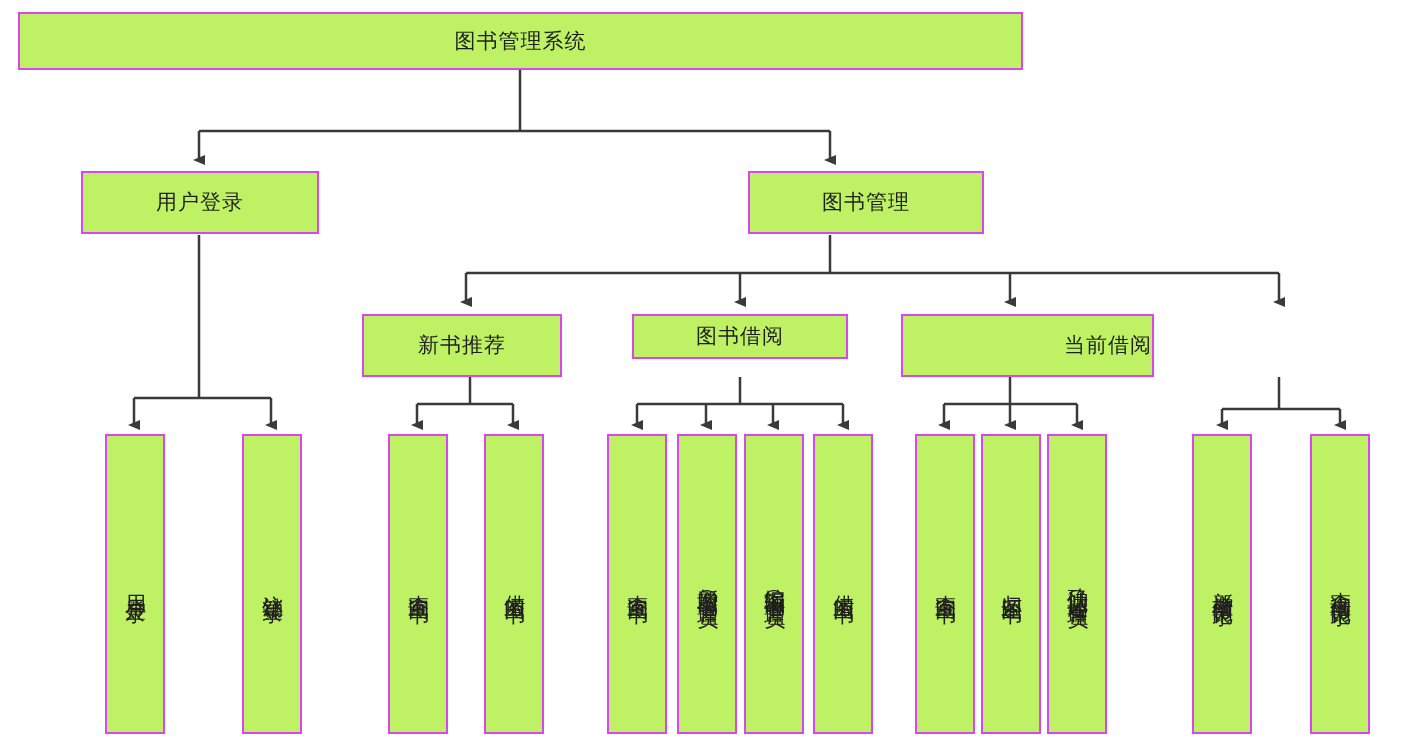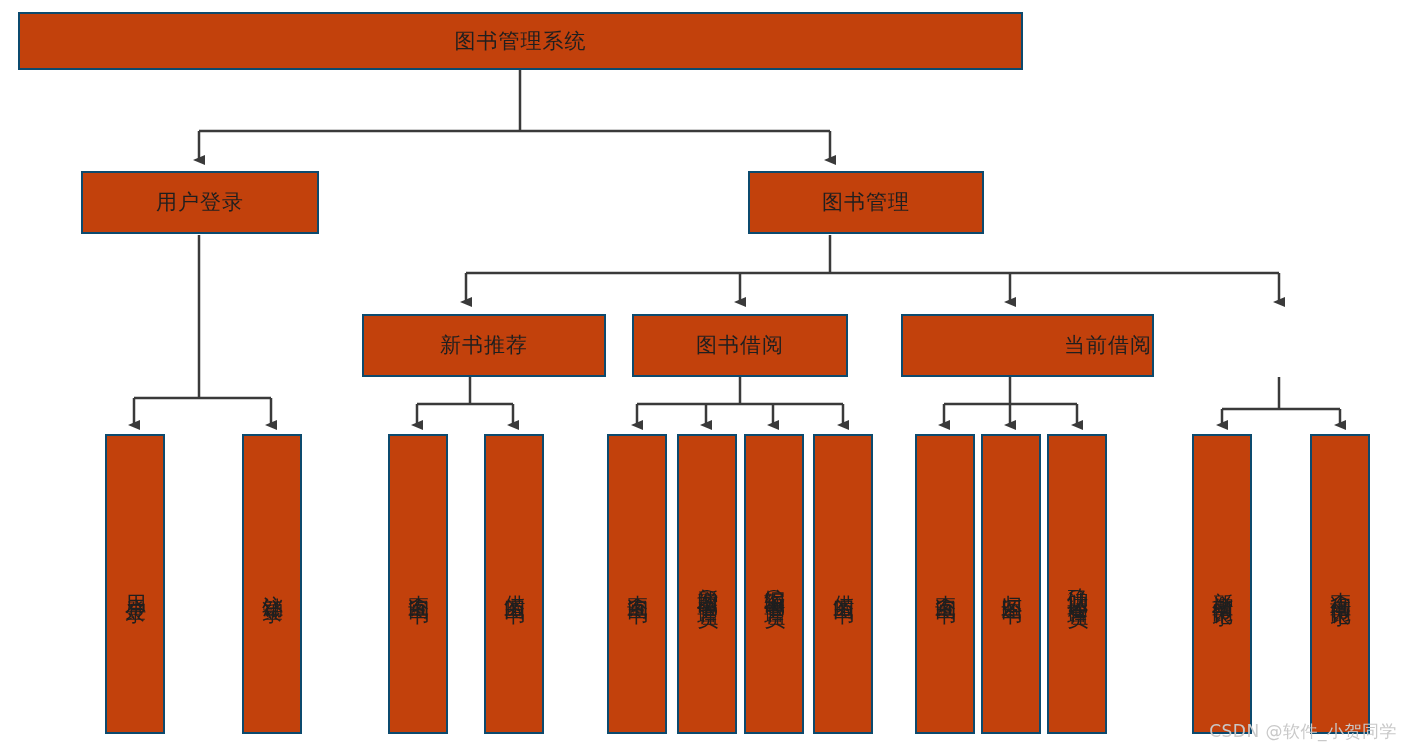--- a/index.html
+++ b/index.html
@@ -16,22 +16,22 @@
   }
   svg#wires{
     position:absolute;
     left:0;top:0;
     width:1405px;height:747px;
     pointer-events:none;
   }
   .node{
     position:absolute;
     box-sizing:border-box;
-    background:#c2410c;
-    border:2px solid #0c4a6e;
+    background:#bef264;
+    border:2px solid #d946ef;
     display:flex;
     align-items:center;
     justify-content:center;
     text-align:center;
     color:#1f1f1f;
   }
   .node.horiz{
     font-size:21px;
     line-height:1.25;
     letter-spacing:1px;
@@ -123,24 +123,24 @@
     <span class="lbl">图书管理系统</span>
   </div>
 
   <div class="node horiz" style="left:81px;top:171px;width:238px;height:63px;">
     <span class="lbl">用户登录</span>
   </div>
   <div class="node horiz" style="left:712px;top:171px;width:236px;height:63px;margin-left:36px;">
     <span class="lbl">图书管理</span>
   </div>
 
-  <div class="node horiz" style="left:362px;top:314px;width:244px;height:63px;">
+  <div class="node horiz" style="left:362px;top:314px;width:200px;height:63px;">
     <span class="lbl">新书推荐</span>
   </div>
-  <div class="node horiz" style="left:632px;top:314px;width:216px;height:63px;">
+  <div class="node horiz" style="left:632px;top:314px;width:216px;height:45px;">
     <span class="lbl">图书借阅</span>
   </div>
   <div class="node horiz" style="left:901px;top:314px;width:253px;height:63px;justify-content:flex-end;">
     <span class="lbl">当前借阅</span>
   </div>
 
   <div class="node vert" style="left:105px;top:434px;width:60px;height:300px;">
     <span class="lbl">用户登录</span>
   </div>
   <div class="node vert" style="left:242px;top:434px;width:60px;height:300px;">
@@ -177,14 +177,13 @@
     <span class="lbl">确认归还（管理员）</span>
   </div>
 
   <div class="node vert" style="left:1192px;top:434px;width:60px;height:300px;">
     <span class="lbl">新增借阅记录</span>
   </div>
   <div class="node vert" style="left:1310px;top:434px;width:60px;height:300px;">
     <span class="lbl">查询借阅记录</span>
   </div>
 
-  <div class="watermark">CSDN @软件_小贺同学</div>
 </div>
 
 </body></html>

